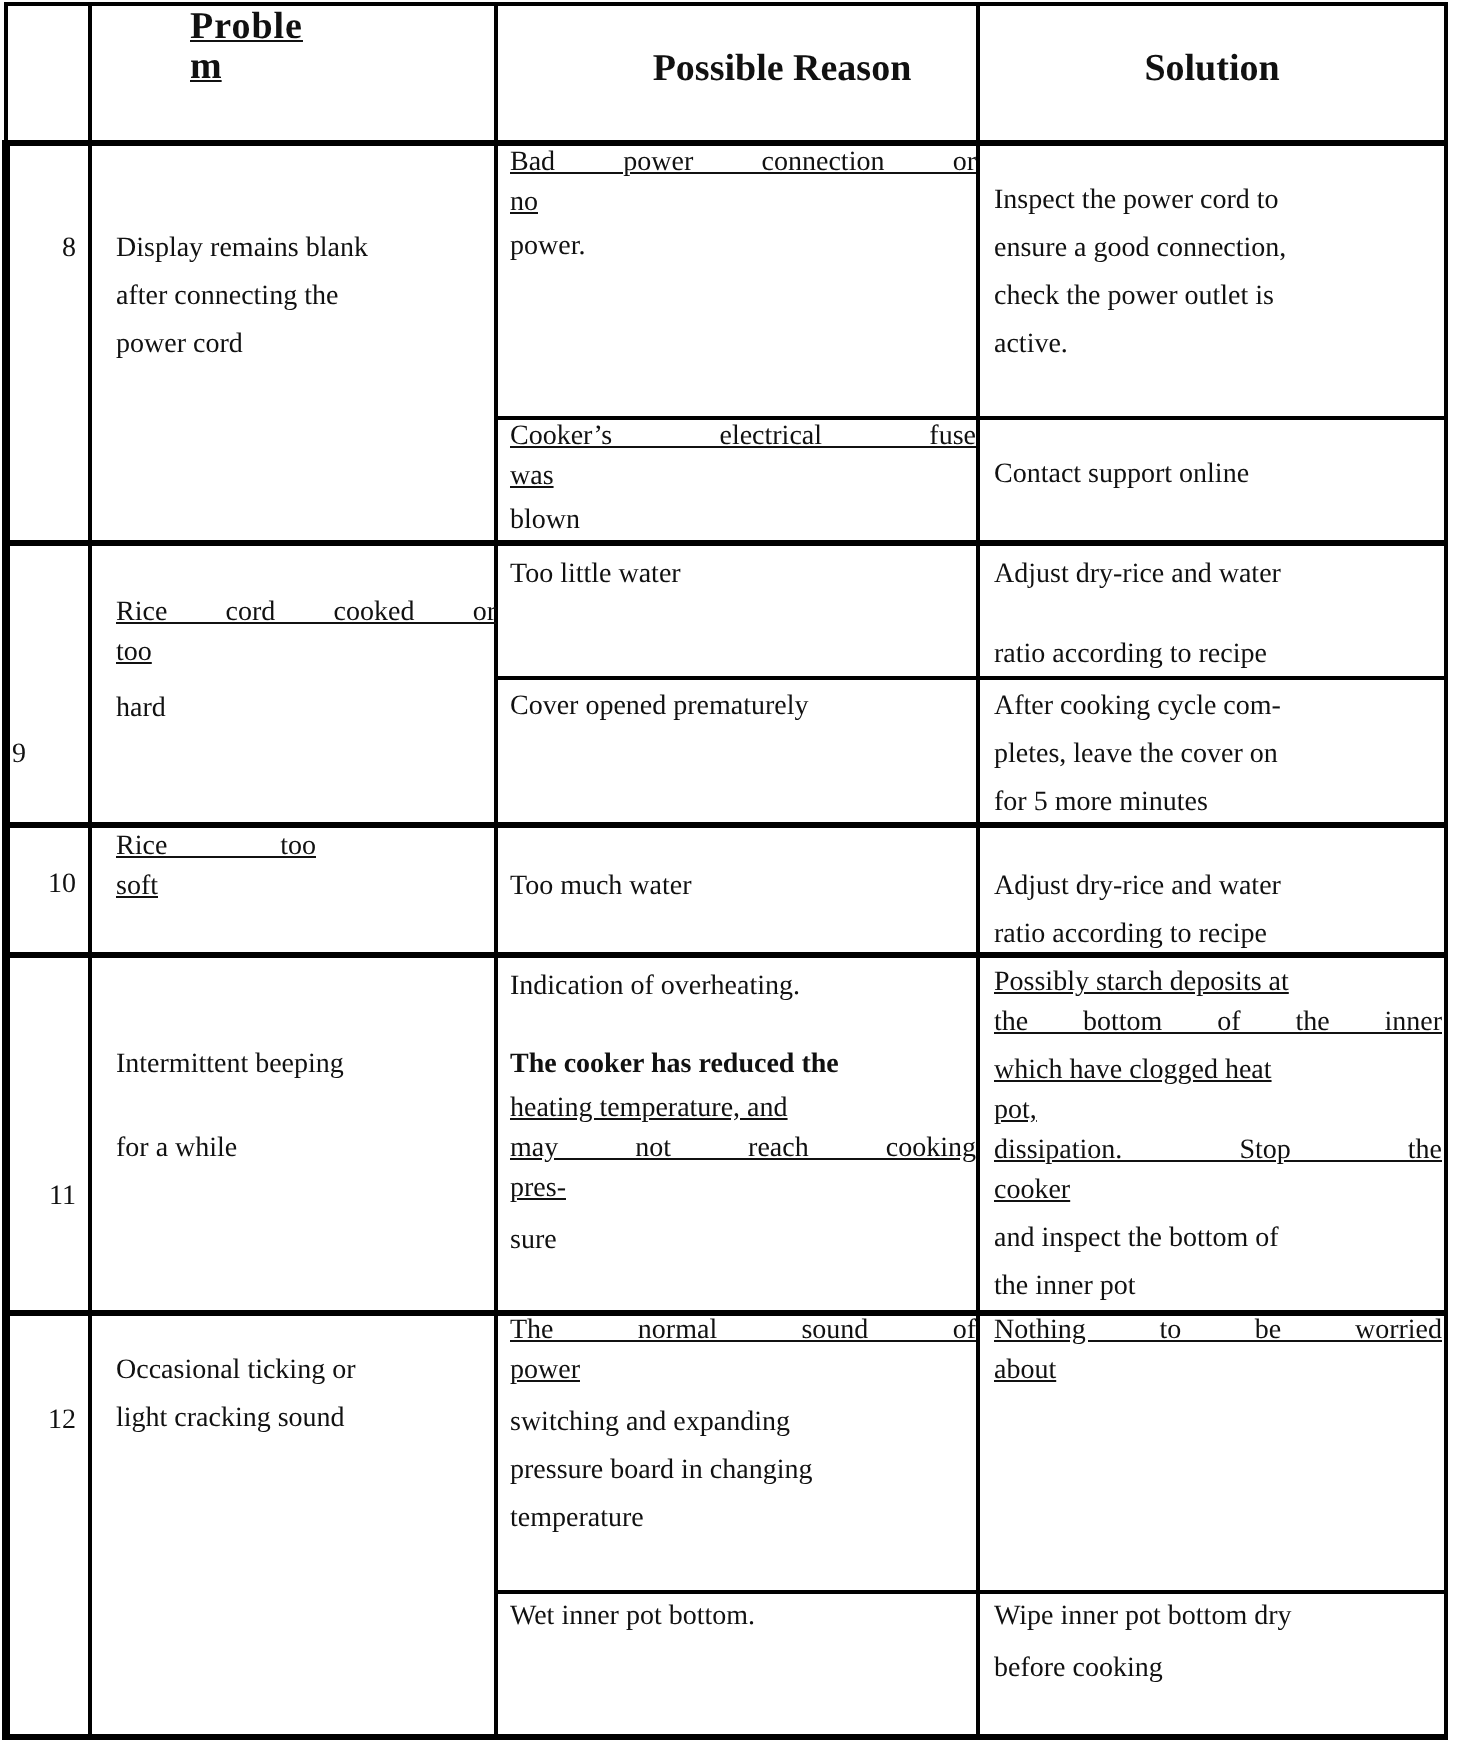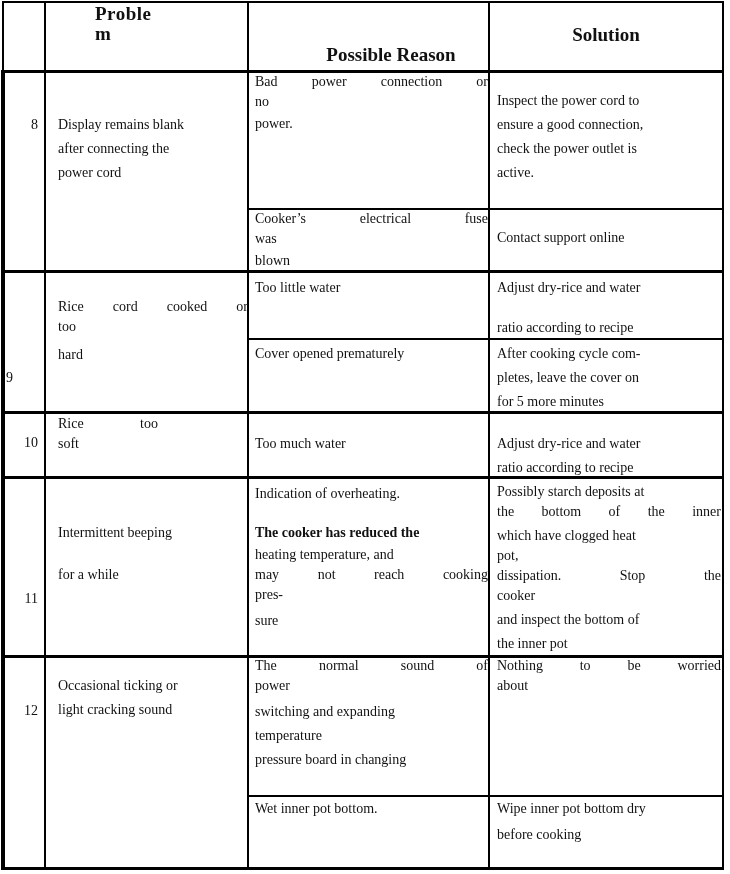--- a/index.html
+++ b/index.html
@@ -3,21 +3,21 @@
 <meta charset="utf-8">
 <style>
   html, body { margin:0; padding:0; background:#ffffff; }
   body { width:730px; height:874px; position:relative; overflow:hidden;
          font-family:"Liberation Serif", "DejaVu Serif", serif; color:#111; }
   .line { position:absolute; background:#000; }
   .cell { position:absolute; font-size:14px; line-height:24px; box-sizing:border-box; }
   .hdr { font-weight:bold; font-size:19px; }
   .num { text-align:right; }
   .just { text-align:justify; text-align-last:justify; }
-  .tight { line-height:20px; }
+  .tight { line-height:20px;text-decoration:underline; }
   p { margin:0; }
 </style>
 </head>
 <body>
 
 <div>
 
   <div class="line" style="left:2px;top:2px;width:2px;height:69px;"></div>
   <div class="line" style="left:1px;top:71px;width:4px;height:799px;"></div>
   <div class="line" style="left:44px;top:2px;width:2px;height:868px;"></div>
@@ -33,21 +33,21 @@
   <div class="line" style="left:1px;top:411px;width:723px;height:3px;"></div>
   <div class="line" style="left:1px;top:476px;width:723px;height:3px;"></div>
   <div class="line" style="left:1px;top:655px;width:723px;height:3px;"></div>
   <div class="line" style="left:247px;top:795px;width:477px;height:2px;"></div>
   <div class="line" style="left:1px;top:867px;width:723px;height:3px;"></div>
 
   <div class="cell hdr tight" style="left:95px;top:4px;">
     <p style="letter-spacing:0.5px;">Proble</p>
     <p>m</p>
   </div>
-  <div class="cell hdr" style="left:249px;top:23px;width:284px;text-align:center;margin-top:20px;">Possible Reason</div>
+  <div class="cell hdr" style="left:249px;top:23px;width:284px;text-align:center;">Possible Reason</div>
   <div class="cell hdr" style="left:490px;top:23px;width:232px;text-align:center;">Solution</div>
 
   <div class="cell num" style="left:5px;top:113px;width:33px;">8</div>
   <div class="cell" style="left:58px;top:113px;width:190px;">
     <p style="white-space:nowrap;">Display remains blank</p>
     <p>after connecting the</p>
     <p>power cord</p>
   </div>
   <div class="cell" style="left:255px;top:72px;width:233px;">
     <p class="just tight">Bad power connection or</p>
@@ -130,22 +130,22 @@
 
   <div class="cell num" style="left:5px;top:699px;width:33px;">12</div>
   <div class="cell" style="left:58px;top:674px;width:190px;">
     <p>Occasional ticking or</p>
     <p>light cracking sound</p>
   </div>
   <div class="cell" style="left:255px;top:656px;width:233px;">
     <p class="just tight">The normal sound of</p>
     <p class="tight">power</p>
     <p style="margin-top:4px;">switching and expanding</p>
+    <p>pressure board in changing</p>
     <p>temperature</p>
-    <p>pressure board in changing</p>
   </div>
   <div class="cell" style="left:497px;top:656px;width:224px;">
     <p class="just tight">Nothing to be worried</p>
     <p class="tight">about</p>
   </div>
   <div class="cell" style="left:255px;top:797px;width:233px;">
     <p>Wet inner pot bottom.</p>
   </div>
   <div class="cell" style="left:497px;top:797px;width:224px;">
     <p style="white-space:nowrap;">Wipe inner pot bottom dry</p>

